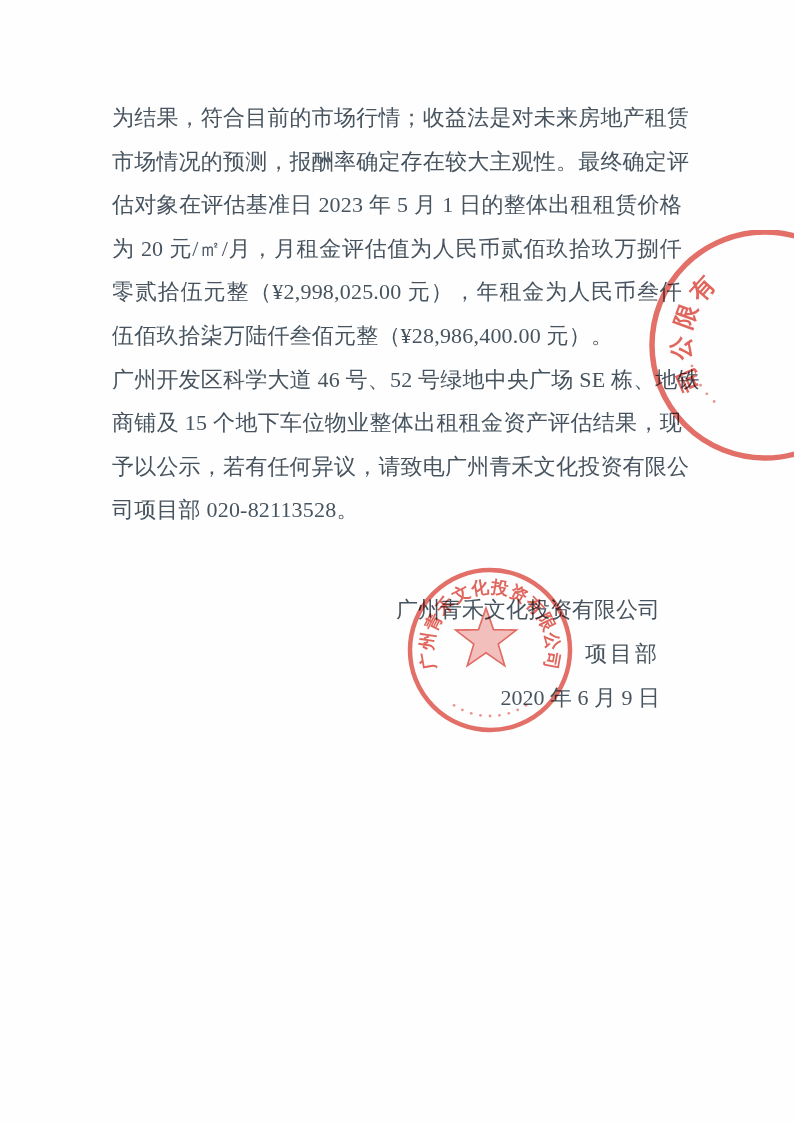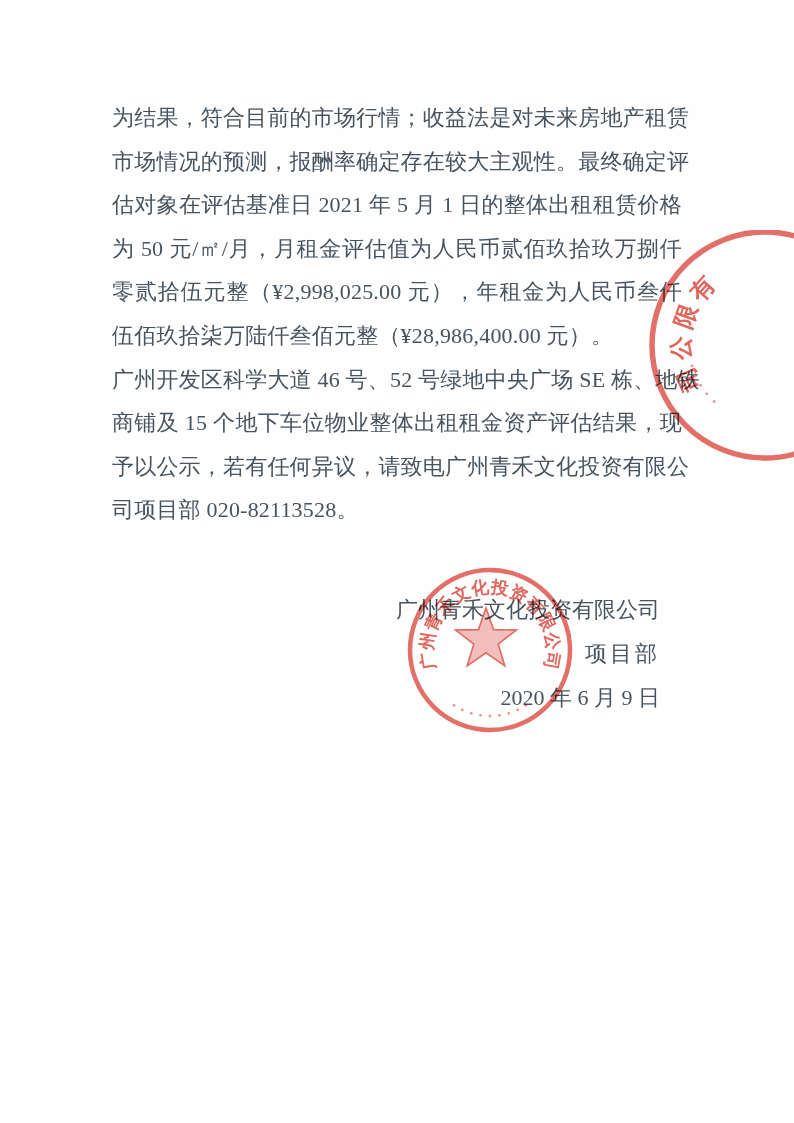--- a/index.html
+++ b/index.html
@@ -59,22 +59,22 @@
   .seal-dot{fill:#dd5147;opacity:0.6;}
 </style>
 </head>
 <body>
 
 <div id="page">
 
   <div id="body-text">
       <div class="line">为结果，符合目前的市场行情；收益法是对未来房地产租赁</div>
       <div class="line">市场情况的预测，报酬率确定存在较大主观性。最终确定评</div>
-      <div class="line">估对象在评估基准日 2021 年 5 月 1 日的整体出租租赁价格</div>
-      <div class="line">为 50 元/㎡/月，月租金评估值为人民币贰佰玖拾玖万捌仟</div>
+      <div class="line">估对象在评估基准日 2023 年 5 月 1 日的整体出租租赁价格</div>
+      <div class="line">为 20 元/㎡/月，月租金评估值为人民币贰佰玖拾玖万捌仟</div>
       <div class="line">零贰拾伍元整（¥2,998,025.00 元），年租金为人民币叁仟</div>
       <div class="line last">伍佰玖拾柒万陆仟叁佰元整（¥28,986,400.00 元）。</div>
       <div class="line">广州开发区科学大道 46 号、52 号绿地中央广场 SE 栋、地铁</div>
       <div class="line">商铺及 15 个地下车位物业整体出租租金资产评估结果，现</div>
       <div class="line">予以公示，若有任何异议，请致电广州青禾文化投资有限公</div>
       <div class="line last">司项目部 020-82113528。</div>
     </div>
 
   <div id="signature">
     <div class="sig-line">广州青禾文化投资有限公司</div>

